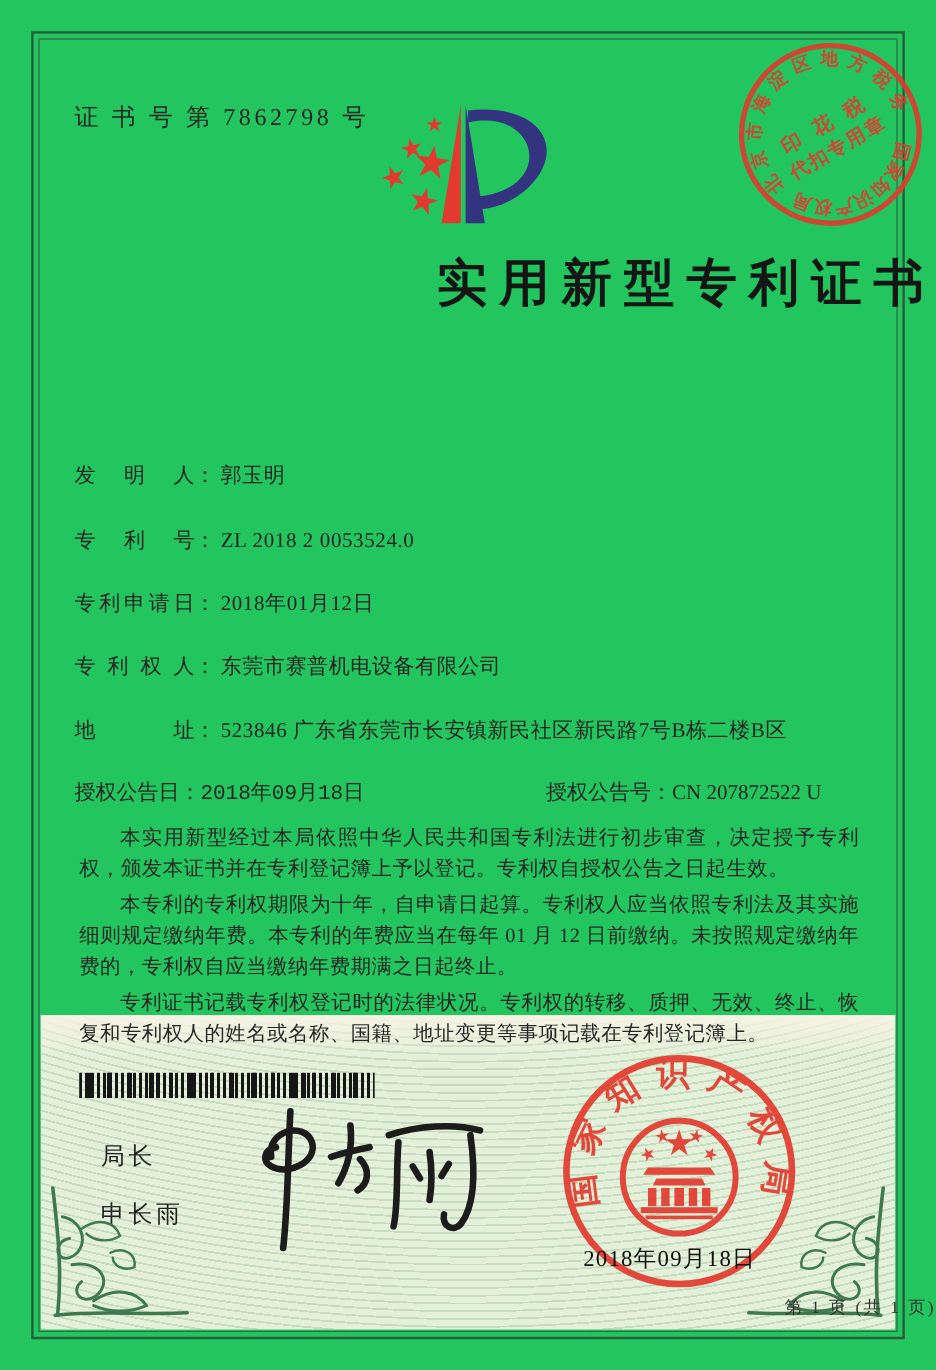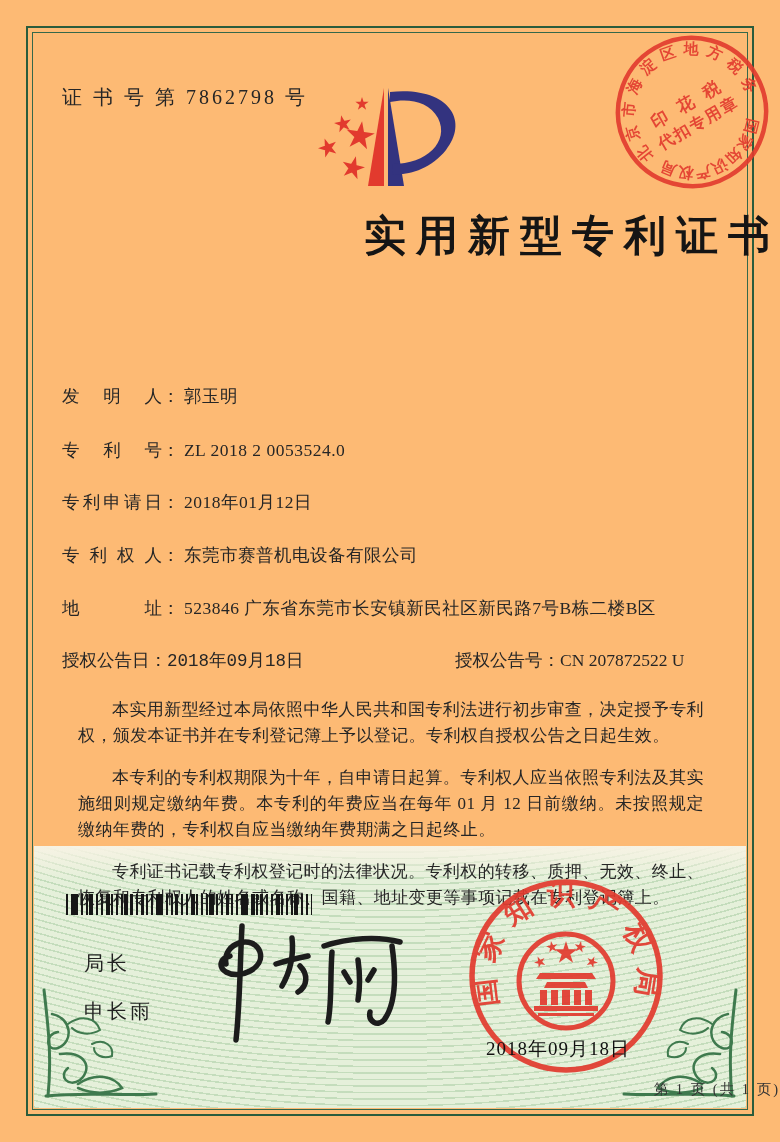--- a/index.html
+++ b/index.html
@@ -1,18 +1,18 @@
 <!DOCTYPE html>
 <html><head>
 <meta charset="utf-8">
 <style>
   html,body{margin:0;padding:0;}
   .page{
     position:relative; width:780px; height:1142px; overflow:hidden;
-    background:#fdba74;
+    background:#22c55e;
     font-family:"Liberation Serif","DejaVu Serif",serif;
     color:#262626;
   }
   
   .frame-outer{position:absolute; inset:26px; border:2.5px solid #2a5c3c; pointer-events:none;}
   .frame-inner{position:absolute; inset:32px; border:1px solid #35684a; pointer-events:none;}
 
   
   .band{
     position:absolute; left:34px; right:34px; bottom:34px; top:846px;
@@ -36,21 +36,21 @@
   .f-label{display:inline-block; width:100px; text-align:justify; text-align-last:justify; vertical-align:top;}
   .f-colon{display:inline-block; vertical-align:top;}
   .f-value{display:inline-block; vertical-align:top; max-width:548px; letter-spacing:0.5px;}
 
   .grant-row{left:62px; top:648px; width:660px; font-size:17.5px;}
   .grant-left{position:absolute; left:0; top:0; white-space:nowrap;font-family:Liberation Mono, monospace;}
   .grant-right{position:absolute; left:393px; top:0; white-space:nowrap;}
 
   .paragraphs{left:62px; top:681px; width:658px; font-size:17px; line-height:26px;
     text-align:justify; letter-spacing:0.4px;}
-  .paragraphs p{margin:16px; text-indent:2em;}
+  .paragraphs p{margin:4px; text-indent:2em;}
 
   .barcode{left:66px; top:894px; width:246px; height:21px;
     background-image:
       repeating-linear-gradient(90deg,#161616 0 2px,transparent 2px 5px),
       repeating-linear-gradient(90deg,transparent 0 7px,#161616 7px 10px,transparent 10px 17px),
       repeating-linear-gradient(90deg,transparent 0 23px,#161616 23px 25px,transparent 25px 41px);}
 
   .official-title{left:84px; top:950px; font-size:20px; letter-spacing:3px;
     font-family:"Liberation Sans","DejaVu Sans",sans-serif; color:#222;}
   .official-name{left:84px; top:998px; font-size:20px; letter-spacing:3px;

